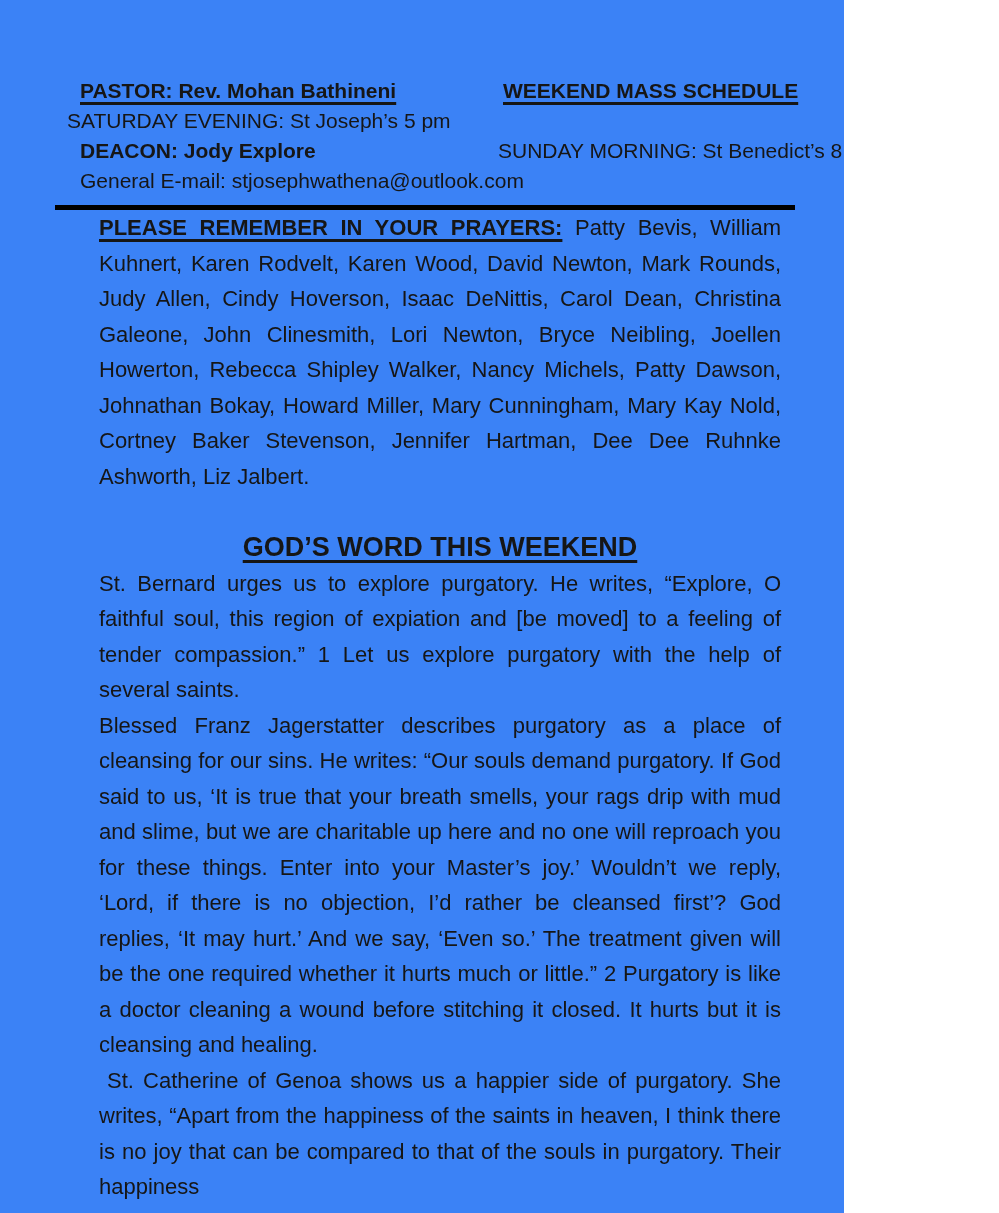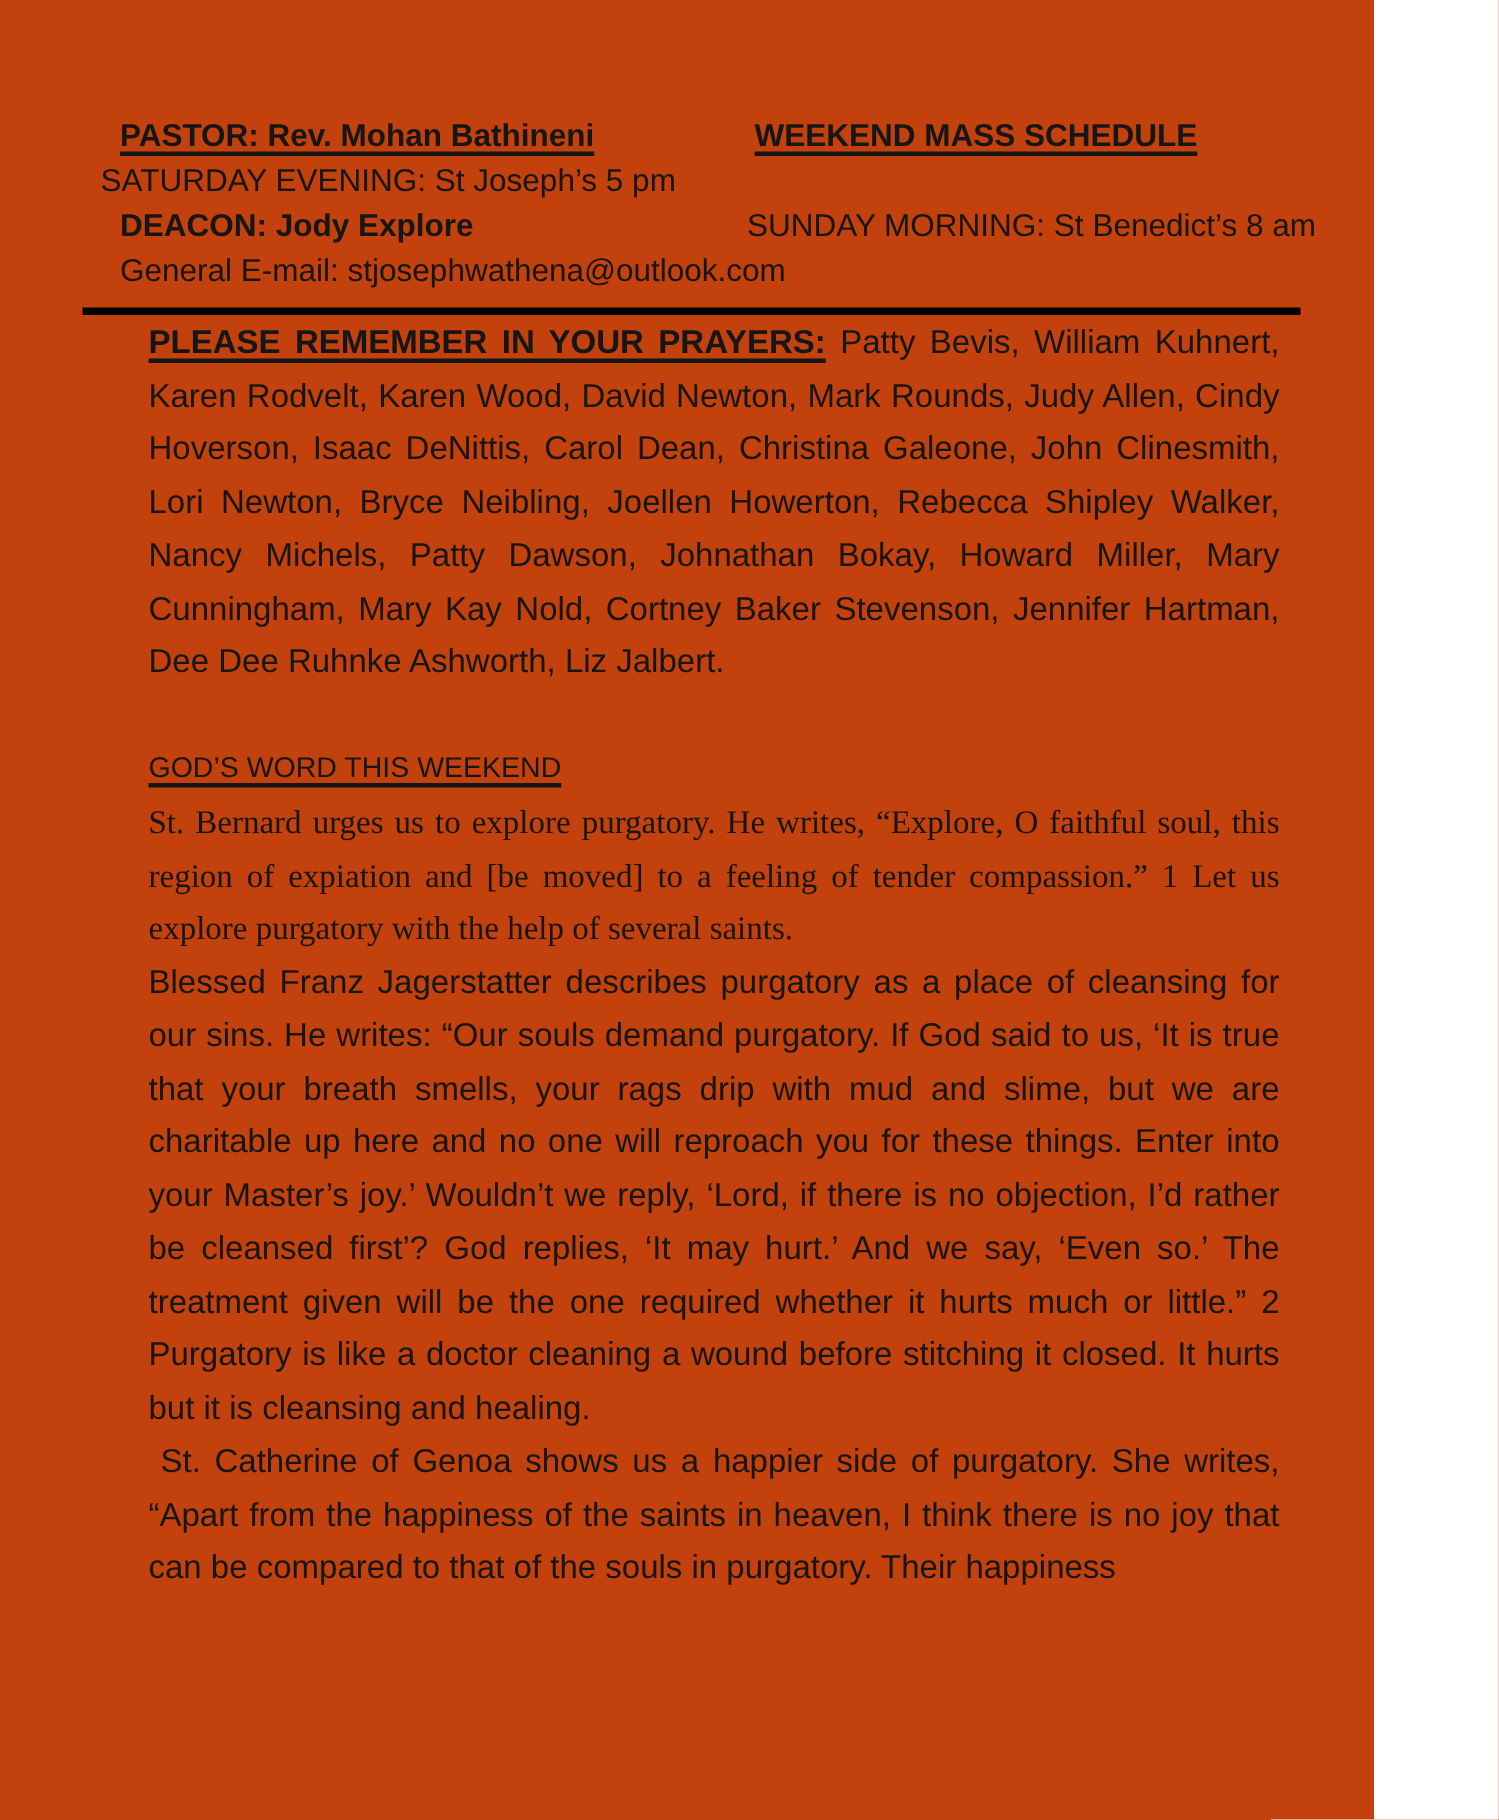--- a/index.html
+++ b/index.html
@@ -2,23 +2,23 @@
 <html><head>
 <meta charset="utf-8">
 <style>
   html, body {
     margin: 0;
     padding: 0;
     background: #ffffff;
   }
   .page {
     position: relative;
-    width: 916px;
+    width: 844px;
     height: 1213px;
-    background: #c2410c;
+    background: #3b82f6;
     color: #161616;
     font-family: "Liberation Sans", "DejaVu Sans", sans-serif;
     box-sizing: border-box;
     padding: 76px 63px 0 67px;
     overflow: hidden;
   }
   
   .header {
     font-size: 21px;
     line-height: 30px;
@@ -59,26 +59,26 @@
     line-height: 35.5px;
     margin-left: 32px;
   }
   p.para {
     margin: 0;
     text-align: justify;
   }
   .prayers { margin-top: 17px; }
   .section-title {
     margin: 36px 0 0 0;
-    text-align: left;
-    font-size: 19px;
-    font-weight: 400;
+    text-align: center;
+    font-size: 27px;
+    font-weight: 700;
     line-height: 35.5px;
   }
-  .para-1 { margin-top: 0; font-family: Liberation Serif, serif; }
+  .para-1 { margin-top: 0; }
   .para-2 { margin-top: 15px; }
   .para-3 { margin-top: 22px; text-indent: 8px; }
 </style>
 </head>
 <body>
 
 <div class="page">
 
   <div class="header">
     <div class="hrow">

